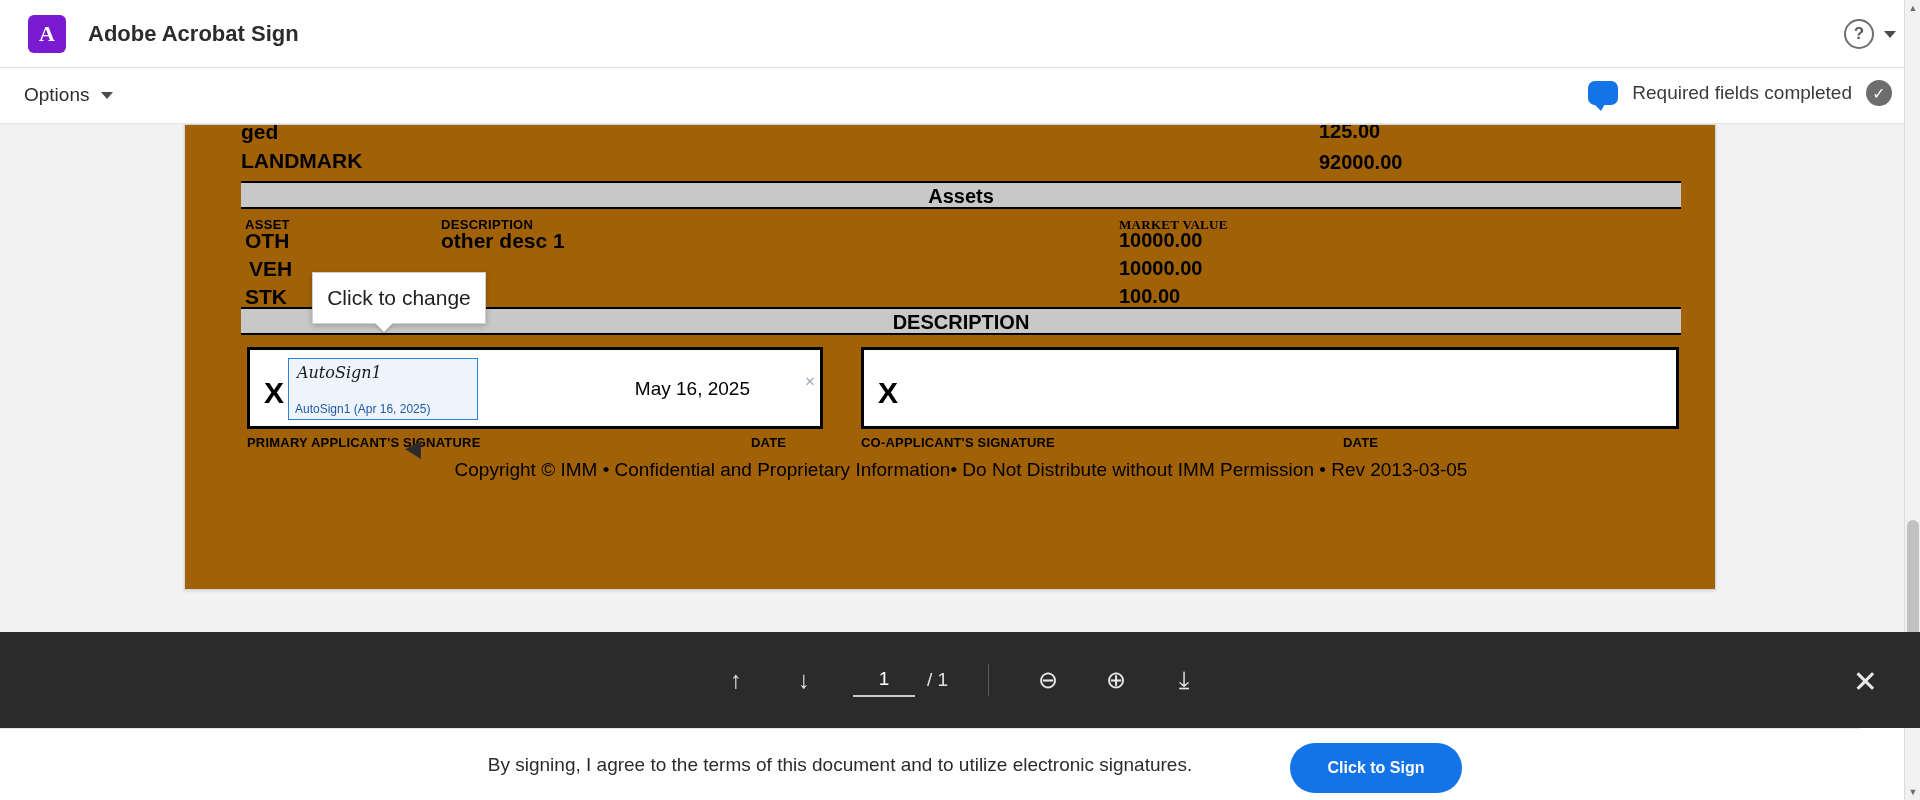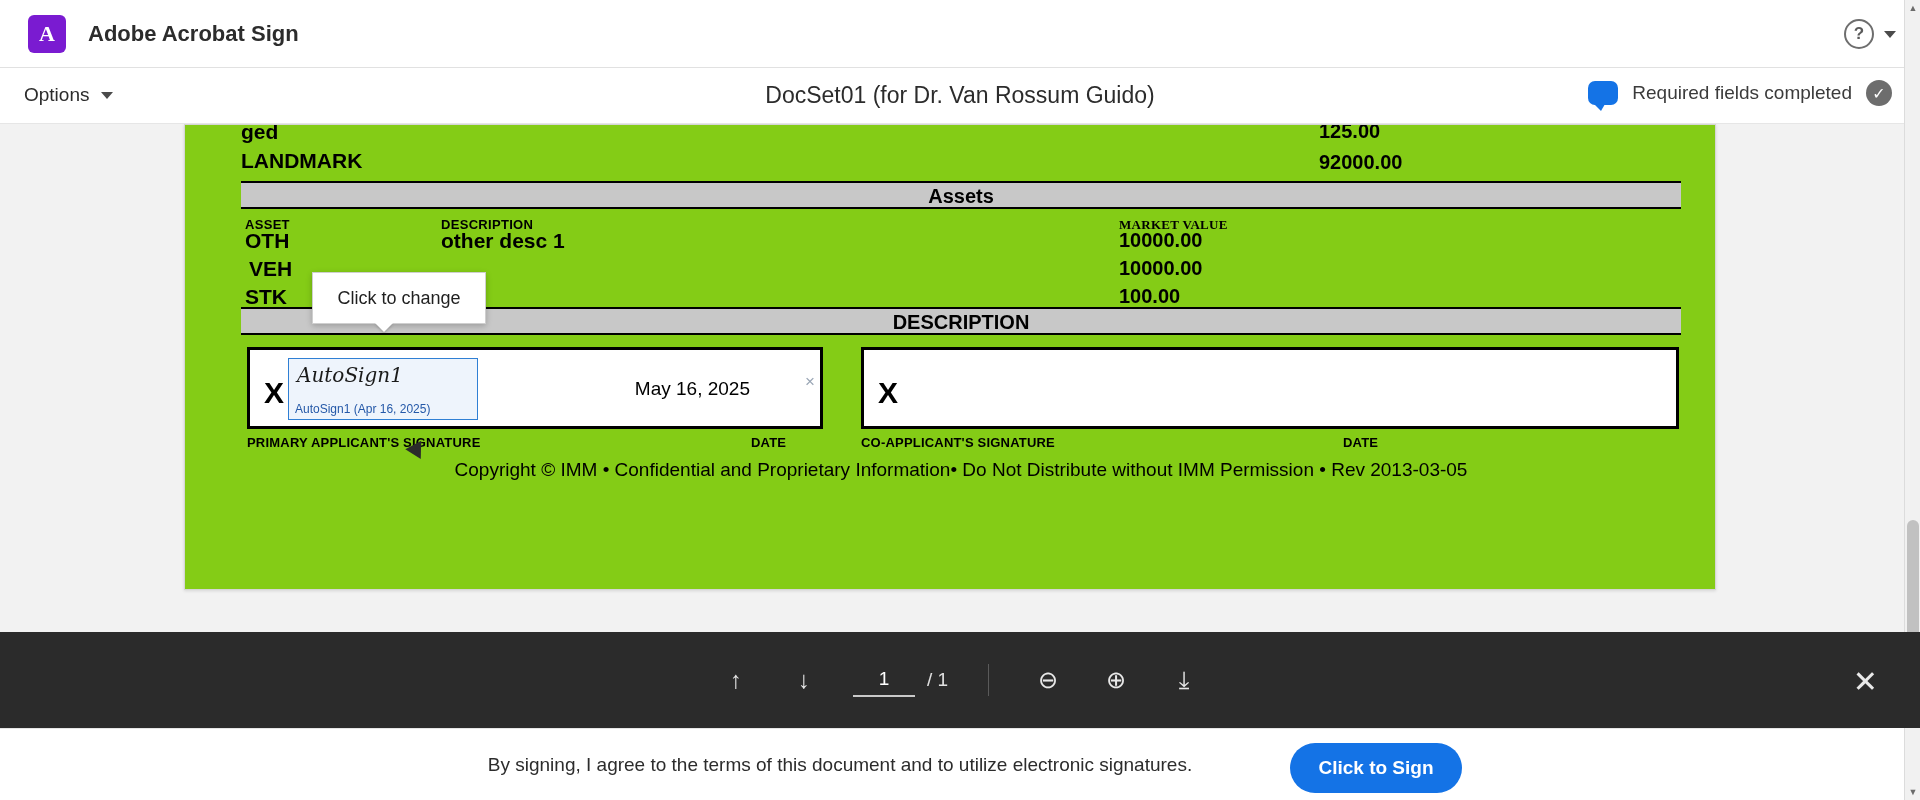--- a/index.html
+++ b/index.html
@@ -95,21 +95,21 @@
   
   .viewer {
     position: absolute; top: 124px; left: 0;
     width: 1920px; height: 508px;
     background: #f2f2f2;
     overflow: hidden;
   }
   .page {
     position: absolute; left: 184px; top: 0;
     width: 1532px; height: 466px;
-    background: #84cc16;
+    background: #a16207;
     border: 1px solid #d6d6d6;
     box-shadow: 0 1px 3px rgba(0,0,0,0.12);
   }
   .doc-inner { position: absolute; left: 56px; top: 0; width: 1440px; }
 
   .row-line { position: absolute; font-family: "Liberation Sans", sans-serif; }
   .clip-top {
     position: absolute; left: 0; top: 0; width: 1440px; height: 22px;
     overflow: hidden;
   }
@@ -137,21 +137,21 @@
     font-size: 30px; font-weight: bold; color: #000;
   }
   .sig-field {
     position: absolute; left: 38px; top: 8px; width: 190px; height: 62px;
     border: 1px solid #2f7fd4; background: #eef4fc;
     cursor: pointer;
   }
   .sig-script {
     position: absolute; left: 8px; top: 4px;
     font-family: "DejaVu Serif", serif;
-    font-size: 20px; font-style: italic; color: #1a1a1a;
+    font-size: 16px; font-style: italic; color: #1a1a1a;
     white-space: nowrap;
   }
   .sig-meta {
     position: absolute; left: 6px; bottom: 3px;
     font-size: 12px; color: #2458a8; white-space: nowrap;
   }
   .sig-close {
     position: absolute; right: 5px; top: 22px;
     font-size: 17px; color: #9aa6b5; cursor: pointer;
   }
@@ -168,21 +168,21 @@
     font-size: 19px; color: #000;
   }
 
   
   .tooltip {
     position: absolute; left: 312px; top: 148px;
     width: 174px; height: 52px;
     background: #ffffff; border: 1px solid #cfcfcf;
     box-shadow: 0 2px 6px rgba(0,0,0,0.22);
     display: flex; align-items: center; justify-content: center;
-    font-size: 18px; color: #1f1f1f; z-index: 6;
+    font-size: 21px; color: #1f1f1f; z-index: 6;
   }
   .tooltip:after {
     content: ""; position: absolute; left: 62px; bottom: -9px;
     width: 0; height: 0;
     border-left: 9px solid transparent;
     border-right: 9px solid transparent;
     border-top: 9px solid #ffffff;
     filter: drop-shadow(0 2px 1px rgba(0,0,0,0.15));
   }
 
@@ -241,21 +241,21 @@
     width: 1860px; height: 72px;
     background: #ffffff;
     display: flex; align-items: center; justify-content: center;
     border-top: 1px solid #e6e6e6;
   }
   .agree-text { font-size: 19px; color: #2c2c2c; margin-right: 180px; }
   .sign-btn {
     position: absolute; left: 1290px; top: 14px;
     width: 172px; height: 50px; border-radius: 25px;
     background: #1473e6; color: #ffffff;
-    border: none; font-size: 19px; font-weight: bold;
+    border: none; font-size: 16px; font-weight: bold;
     cursor: pointer;
     font-family: "Liberation Sans", sans-serif;
   }
 </style>
 </head>
 <body>
 
 <div class="app">
 
   <div class="topbar">
@@ -271,21 +271,20 @@
       </div>
       <div class="caret-down"></div>
     </div>
   </div>
 
   <div class="subbar">
     <div class="options-btn">
       <span>Options</span>
       <span class="caret-down"></span>
     </div>
-    <div class="doc-title">DocSet01 (for Dr. Van Rossum Guido)</div>
     <div class="status-area">
       <div class="comment-bubble"></div>
       <div class="status-text">Required fields completed</div>
       <div class="check-badge">
         <span>✓</span>
       </div>
     </div>
   </div>
 
   <div class="viewer">

